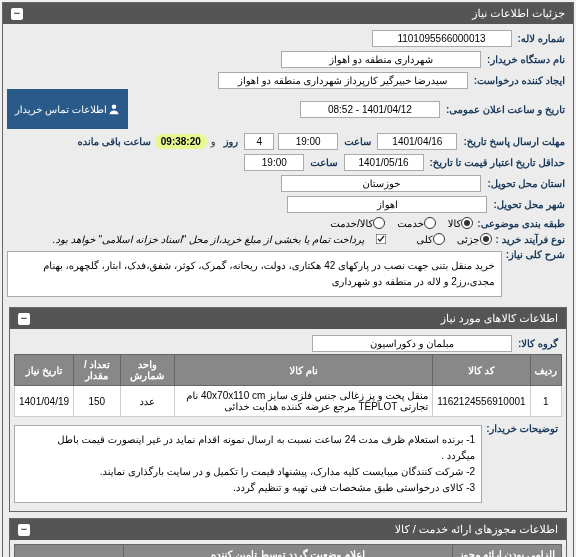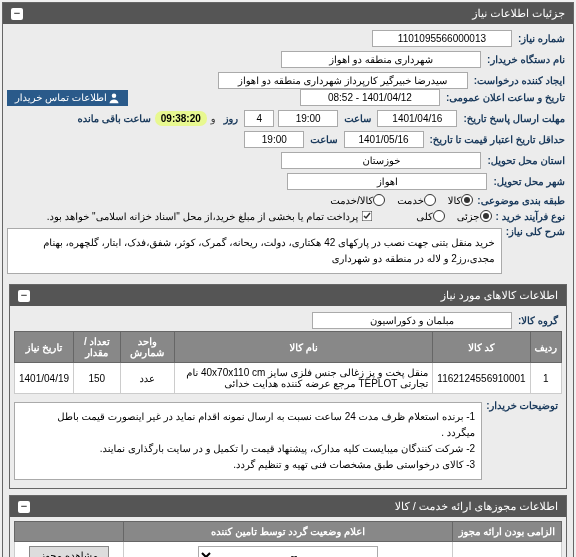--- a/index.html
+++ b/index.html
@@ -5,21 +5,21 @@
 * { box-sizing: border-box; margin: 0; padding: 0; }
 body { font-family: Tahoma, Arial, sans-serif; font-size: 10px; background: #f0f0f0; direction: rtl; }
 .panel { border: 1px solid #666; margin: 2px; }
 .panel-header { background: #555; color: #fff; padding: 4px 8px; font-size: 11px; display: flex; justify-content: space-between; align-items: center; }
 .panel-body { padding: 4px; background: #ececec; }
 .row { display: flex; align-items: center; padding: 2px 0; flex-wrap: wrap; }
 .label { color: #1a3a5c; font-weight: bold; padding: 0 4px; white-space: nowrap; }
 .field { background: #fff; border: 1px solid #aaa; padding: 2px 4px; margin: 0 2px; min-width: 60px; display: inline-block; text-align: center; font-size: 10px; }
 .field-wide { min-width: 140px; }
 .field-xwide { min-width: 200px; }
-.blue-btn { background: #2a5a8a; color: #fff; padding: 2px 8px; border: none; font-size: 10px; cursor: pointer; display: inline-flex; align-items: center; gap: 1px; }
+.blue-btn { background: #2a5a8a; color: #fff; padding: 14px 8px; border: none; font-size: 10px; cursor: pointer; display: inline-flex; align-items: center; gap: 1px; }
 .radio-group { display: flex; gap: 12px; align-items: center; }
 .radio-item { display: flex; align-items: center; gap: 0; }
 .radio-dot { width: 12px; height: 12px; border: 1px solid #333; border-radius: 50%; display: inline-flex; align-items: center; justify-content: center; background: #fff; }
 .radio-dot.checked::after { content: ""; width: 6px; height: 6px; background: #333; border-radius: 50%; }
 .countdown { background: #e8f890; padding: 2px 6px; font-weight: bold; border-radius: 7px; }
 .check-icon { width: 10px; height: 10px; background: #fff; display: inline-block; }
 .minus-icon { display: inline-block; width: 12px; height: 12px; background: #fff; color: #555; text-align: center; line-height: 10px; font-weight: bold; border-radius: 2px; }
 table { width: 100%; border-collapse: collapse; font-size: 10px; }
 th { background: #888; color: #fff; padding: 4px; border: 1px solid #666; text-align: center; font-size: 10px; }
 td { background: #fff; padding: 4px; border: 1px solid #ccc; text-align: center; font-size: 10px; }
@@ -34,21 +34,21 @@
 <body>
 
 <div class="panel">
   <div class="panel-header">
     <span>جزئیات اطلاعات نیاز</span>
     <span class="minus-icon">−</span>
   </div>
   <div class="panel-body">
 
     <div class="row">
-      <span class="label">شماره نیاز:</span>
+      <span class="label">شماره لاله:</span>
       <span class="field field-wide">1101095566000013</span>
     </div>
 
     <div class="row">
       <span class="label">نام دستگاه خریدار:</span>
       <span class="field field-xwide">شهرداری منطقه دو اهواز</span>
     </div>
 
     <div class="row" style="justify-content: space-between;">
       <div style="display:flex;align-items:center;">
@@ -120,21 +120,21 @@
       <div class="radio-group">
         <div class="radio-item">
           <span class="radio-dot checked"></span>
           <span>جزئی</span>
         </div>
         <div class="radio-item">
           <span class="radio-dot"></span>
           <span>کلی</span>
         </div>
       </div>
-      <span style="margin-right:44px;display:inline-flex;align-items:center;gap:4px;">
+      <span style="margin-right:30px;display:inline-flex;align-items:center;gap:12px;font-style:italic;">
         <span class="check-icon">
           <svg viewBox="0 0 10 10" width="10" height="10">
               <rect x="0" y="0" width="10" height="10" fill="#fff" stroke="#333"></rect>
               <path d="M2 5l2 2 4-5" stroke="#333" fill="none" stroke-width="1.5"></path>
             </svg>
         </span>
         <span>پرداخت تمام یا بخشی از مبلغ خرید،از محل "اسناد خزانه اسلامی" خواهد بود.</span>
       </span>
     </div>
 

